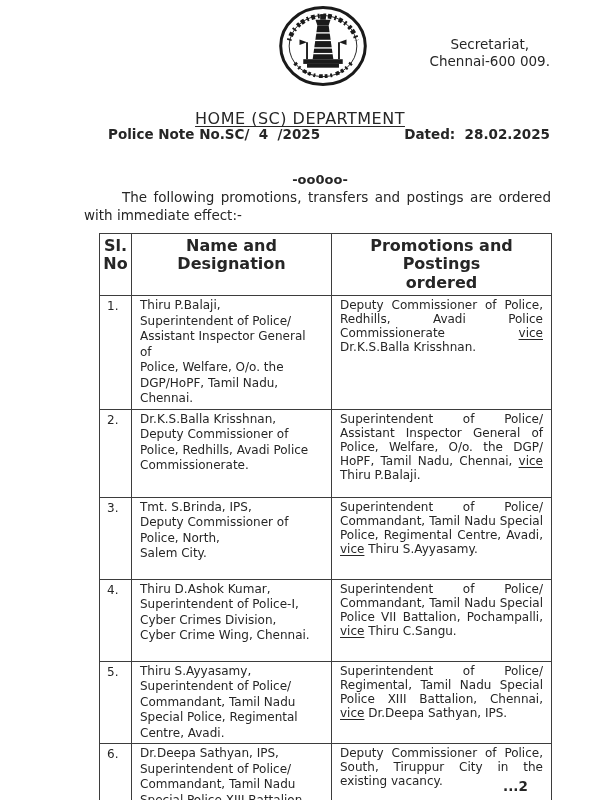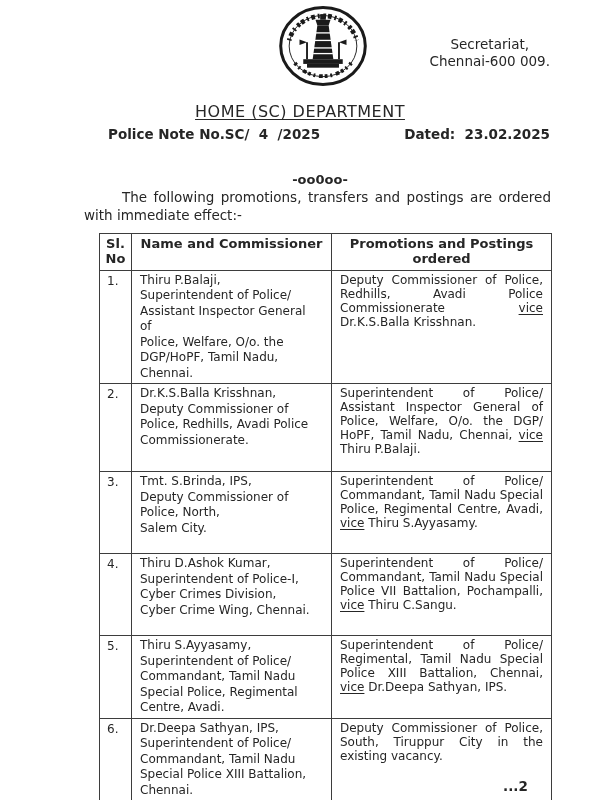--- a/index.html
+++ b/index.html
@@ -23,21 +23,21 @@
   .address-block {
     position: absolute;
     top: 36px;
     right: 50px;
     text-align: center;
     font-size: 13.5px;
     line-height: 1.25;
   }
   .dept-title {
     position: absolute;
-    top: 102px;
+    top: 109px;
     left: 0;
     width: 100%;
     text-align: center;
     font-size: 16px;
     letter-spacing: 0.5px;
     text-decoration: underline;
     text-underline-offset: 2px;
   }
   .note-line {
     position: absolute;
@@ -87,21 +87,21 @@
     width: 452px;
     border-collapse: collapse;
     table-layout: fixed;
     font-size: 12px;
   }
   table.order-table th, table.order-table td {
     border: 1.6px solid #3d3d3d;
     vertical-align: top;
   }
   table.order-table th {
-    font-size: 13px;
+    font-size: 16px;
     font-weight: bold;
     text-align: center;
     line-height: 1.15;
     padding: 3px 2px;
     height: 30px;
   }
   col.c-sl { width: 32px; }
   col.c-name { width: 200px; }
   col.c-post { width: 220px; }
   td.sl-cell {
@@ -166,39 +166,39 @@
 
   <div class="address-block">
     <div>Secretariat,</div>
     <div>Chennai-600 009.</div>
   </div>
 
   <div class="dept-title">HOME (SC) DEPARTMENT</div>
 
   <div class="note-line">
     <span>Police Note No.SC/  4  /2025</span>
-    <span>Dated:  23.02.2025</span>
+    <span>Dated:  28.02.2025</span>
   </div>
 
 
   <div class="separator">-oo0oo-</div>
 
   <div class="intro">The following promotions, transfers and postings are ordered with immediate effect:-</div>
 
   <table class="order-table">
     <colgroup>
         <col class="c-sl">
         <col class="c-name">
         <col class="c-post">
       </colgroup>
     <thead>
       <tr>
         <th class="pre">Sl.
 No</th>
-        <th>Name and Commissioner</th>
+        <th>Name and Designation</th>
         <th class="pre">Promotions and Postings
 ordered</th>
       </tr>
     </thead>
     <tbody>
       <tr class="r1">
         <td class="sl-cell">1.</td>
         <td class="name-cell">Thiru P.Balaji,
 Superintendent of Police/
 Assistant Inspector General of

